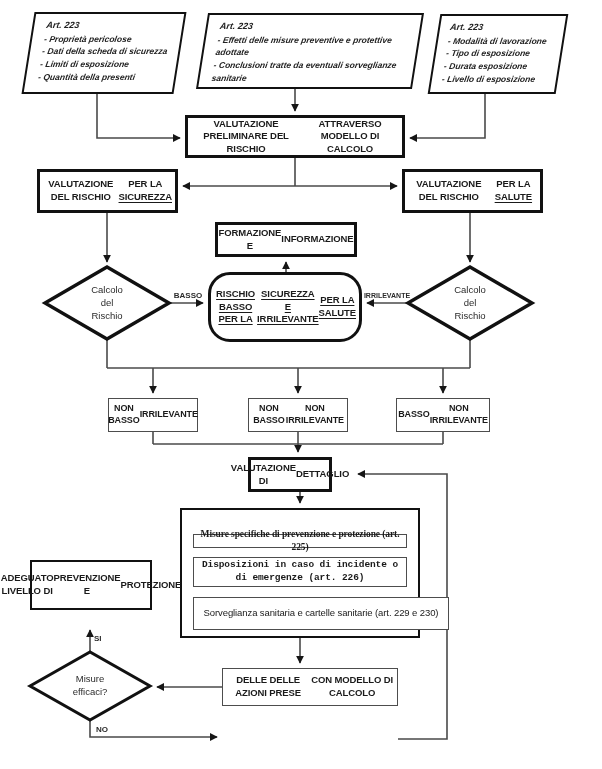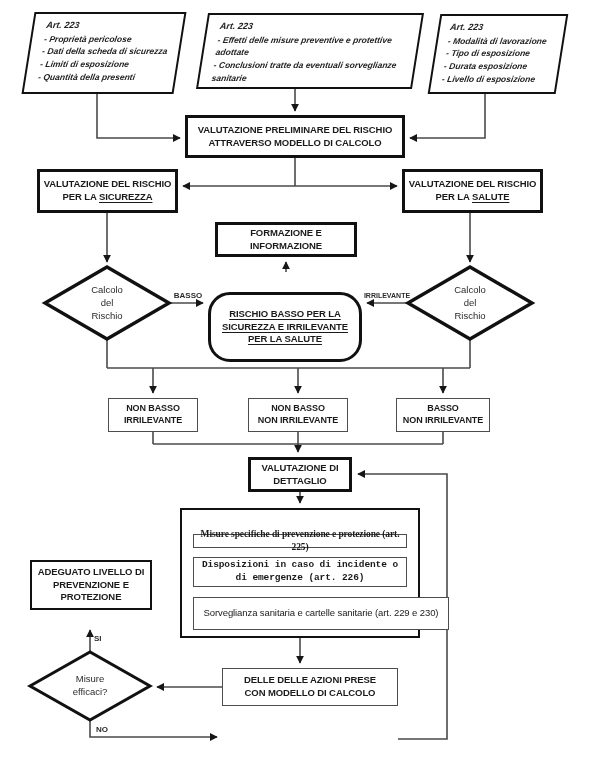--- a/index.html
+++ b/index.html
@@ -2,26 +2,26 @@
 <html><head>
 <meta charset="utf-8">
 <style>
   html,body{margin:0;padding:0;background:#fff;}
   .stage{position:relative;width:602px;height:769px;background:#ffffff;
          font-family:"Liberation Sans",sans-serif;color:#1a1a1a;overflow:hidden;}
   svg.wires{position:absolute;left:0;top:0;z-index:1;}
   .wire{stroke:#4a4a4a;stroke-width:1.6;fill:none;}
   .diamond{fill:#ffffff;stroke:#111111;stroke-width:3.4;}
   .node{position:absolute;z-index:2;background:#fff;border:3px solid #111;
-        display:flex;flex-direction:column;align-items:center;justify-content:center;
+        display:flex;flex-direction:row;align-items:center;justify-content:center;
         text-align:center;font-weight:700;font-size:9.5px;line-height:1.32;
         letter-spacing:-0.1px;box-sizing:border-box;padding:1px 3px;}
   .b2{border-width:2px;}
   .thin{border:1.5px solid #4d4d4d;}
-  .rounded{border-width:3.5px;border-radius:22px;margin-top:20px;}
+  .rounded{border-width:3.5px;border-radius:22px;}
   .container-box{background:transparent;}
   .para{position:absolute;z-index:2;background:#fff;border:2.5px solid #111;
         transform:skewX(-9deg);box-sizing:border-box;}
   .para-inner{transform:skewX(0deg);padding:5px 8px 4px 12px;font-style:italic;
         font-weight:700;font-size:8.5px;line-height:1.5;color:#222;text-align:left;}
   .para-title{font-size:9px;}
   .dtext{position:absolute;z-index:3;text-align:center;font-size:9.5px;
         color:#2b2b2b;line-height:1.35;font-weight:400;}
   .elabel{position:absolute;z-index:3;font-size:8px;font-weight:700;color:#2b2b2b;}
   .elabel.small{font-size:7px;}
@@ -144,21 +144,21 @@
   </div>
   <div class="node thin" style="left:248px;top:398px;width:100px;height:34px;font-size:9px;">
     <div>NON BASSO</div>
     <div>NON IRRILEVANTE</div>
   </div>
   <div class="node thin" style="left:396px;top:398px;width:94px;height:34px;font-size:9px;">
     <div>BASSO</div>
     <div>NON IRRILEVANTE</div>
   </div>
 
-  <div class="node" style="left:248px;top:457px;width:104px;height:35px;">
+  <div class="node" style="left:248px;top:457px;width:84px;height:35px;">
     <div>VALUTAZIONE DI</div>
     <div>DETTAGLIO</div>
   </div>
 
   <div class="node b2 container-box" style="left:180px;top:508px;width:240px;height:130px;"></div>
   <div class="node thin" style="left:193px;top:534px;width:214px;height:14px;font-size:9.5px;font-weight:700;font-family:Liberation Serif, serif;">Misure specifiche di prevenzione e protezione (art. 225)</div>
   <div class="node thin" style="left:193px;top:557px;width:214px;height:30px;font-size:9.5px;font-weight:700;font-family:Liberation Mono, monospace;">Disposizioni in caso di incidente o di emergenze (art. 226)</div>
   <div class="node thin" style="left:193px;top:597px;width:256px;height:33px;font-size:9.5px;font-weight:400;">Sorveglianza sanitaria e cartelle sanitarie (art. 229 e 230)</div>
 
   <div class="node b2" style="left:30px;top:560px;width:122px;height:50px;">

